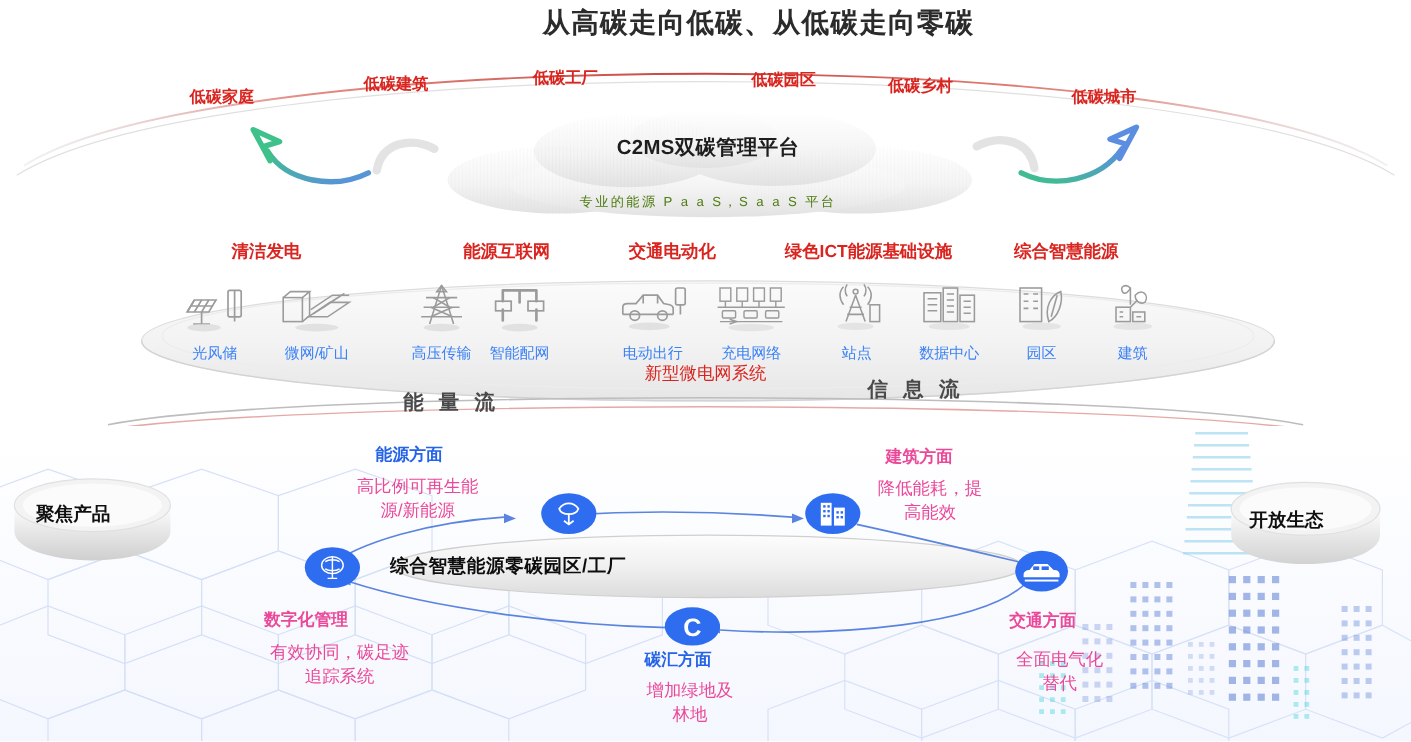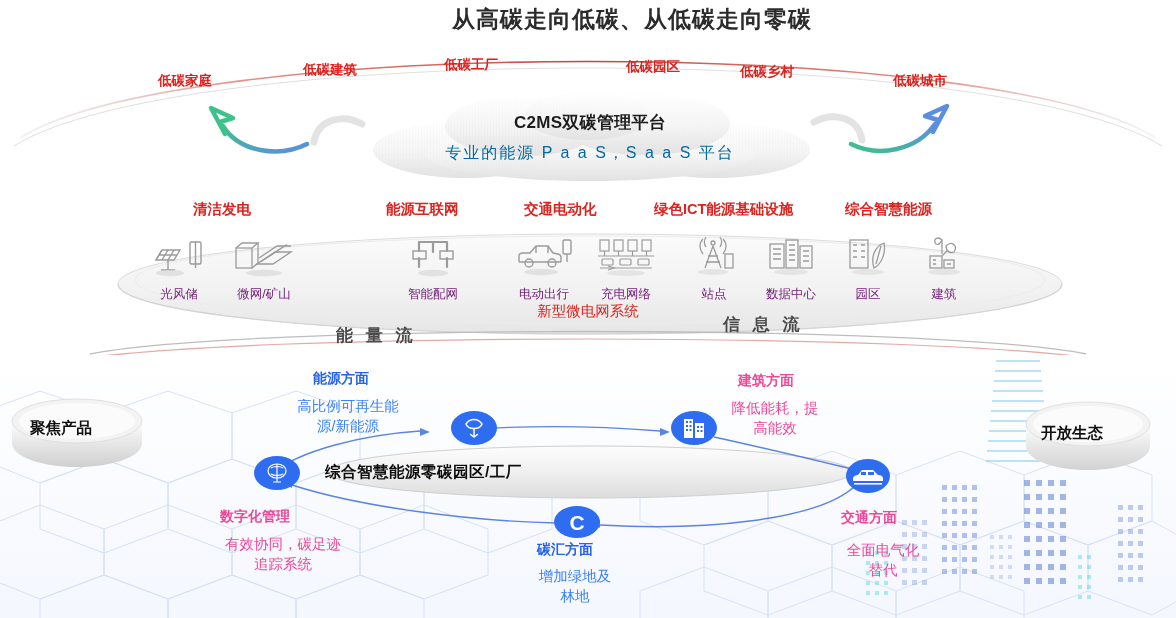--- a/index.html
+++ b/index.html
@@ -24,35 +24,35 @@
     white-space:nowrap;
   }
 
   
   .cloud-wrap{position:absolute;left:355px;top:88px;width:470px;height:95px;}
   .cloud-text{
     position:absolute;left:0;top:0;width:470px;text-align:center;
     z-index:4;
   }
   .cloud-title{font-size:17px;font-weight:bold;color:#1d1d1d;margin-top:23px;letter-spacing:.3px;}
-  .cloud-sub{font-size:16px;color:#0369a1;margin-top:9px;letter-spacing:2px;}
+  .cloud-sub{font-size:11px;color:#4d7c0f;margin-top:27px;letter-spacing:2px;}
 
   
   .arrow-left{position:absolute;left:203px;top:100px;width:110px;height:60px;}
   .arrow-right{position:absolute;left:845px;top:96px;width:110px;height:62px;}
 
   
   .mid-heads{position:absolute;left:0;top:200px;width:1029px;height:22px;}
   .mid-head{
     position:absolute;font-size:14.5px;font-weight:bold;color:#d9241f;white-space:nowrap;
   }
   .platform-svg{position:absolute;left:110px;top:228px;width:960px;height:118px;}
   .icon-cell{position:absolute;width:92px;text-align:center;}
   .icon-cell .glyph{height:46px;display:flex;align-items:flex-end;justify-content:center;}
-  .icon-cell .ilabel{font-size:12.5px;color:#701a75;margin-top:8px;white-space:nowrap;}
+  .icon-cell .ilabel{font-size:12.5px;color:#3b82f6;margin-top:8px;white-space:nowrap;}
   .micro-grid-label{
     position:absolute;left:0;top:302px;width:1176px;text-align:center;
     font-size:14.5px;font-weight:normal;color:#d9241f;
   }
   .flow-label{
     position:absolute;font-size:17px;font-weight:bold;color:#4a4a4a;letter-spacing:4px;
   }
 
   
   .lower-bg{position:absolute;left:0;top:355px;width:1176px;height:263px;overflow:hidden;}
@@ -68,21 +68,21 @@
   .center-ellipse-text{
     position:absolute;left:325px;top:462px;width:530px;text-align:left;
     font-size:15.5px;font-weight:bold;color:#0d0d0d;z-index:6;letter-spacing:.5px;
   }
 
   .node-icon{position:absolute;z-index:6;}
   .cap-head{position:absolute;font-size:14px;font-weight:bold;white-space:nowrap;z-index:6;}
   .cap-body{position:absolute;font-size:14.5px;line-height:20px;text-align:center;z-index:6;}
   .red{color:#ec4899;}
   .blue{color:#2563e8;}
-  .dark{color:#3b82f6;}
+  .dark{color:#ec4899;}
 
   .flow-arrows{position:absolute;left:0;top:355px;width:1176px;height:263px;}
 </style>
 </head>
 <body>
 
 <div id="stage">
 
   <div class="title">从高碳走向低碳、从低碳走向零碳</div>
 
@@ -212,20 +212,34 @@
           <path d="M26 30 L44 18 L60 18 L42 30 Z"></path>
           <path d="M30 27.5 L48 15.5 M34 25 L52 13 M38 22.5 L56 10.5"></path>
           <path d="M28 24 L46 12 L60 12"></path>
         </g>
         <ellipse cx="33" cy="39" rx="18" ry="3.2" fill="#d8d8d8" opacity="0.7"></ellipse>
       </svg>
     </div>
     <div class="ilabel">微网/矿山</div>
   </div>
 
+  <div class="icon-cell" style="left:322px;top:232px;">
+    <div class="glyph">
+      <svg width="52" height="44" viewBox="0 0 52 44">
+        <g fill="none" stroke="#9b9b9b" stroke-width="1.3">
+          <path d="M26 4 L16 36 M26 4 L36 36"></path>
+          <path d="M13 14 L39 14 M11 22 L41 22 M9 30 L43 30"></path>
+          <path d="M19 14 L33 22 M33 14 L19 22 M17 22 L35 30 M35 22 L17 30"></path>
+          <path d="M26 4 L22 9 L30 9 Z"></path>
+        </g>
+        <ellipse cx="26" cy="39" rx="15" ry="3.2" fill="#d8d8d8" opacity="0.7"></ellipse>
+      </svg>
+    </div>
+    <div class="ilabel">高压传输</div>
+  </div>
 
   <div class="icon-cell" style="left:387px;top:232px;">
     <div class="glyph">
       <svg width="52" height="44" viewBox="0 0 52 44">
         <g fill="none" stroke="#9b9b9b" stroke-width="2.2" stroke-linecap="round">
           <path d="M12 8 L12 17 M12 8 L26 8"></path>
           <path d="M40 8 L40 17 M40 8 L26 8"></path>
           <path d="M12 24 L12 33 M40 24 L40 33"></path>
           <path d="M26 8 L26 18"></path>
         </g>

